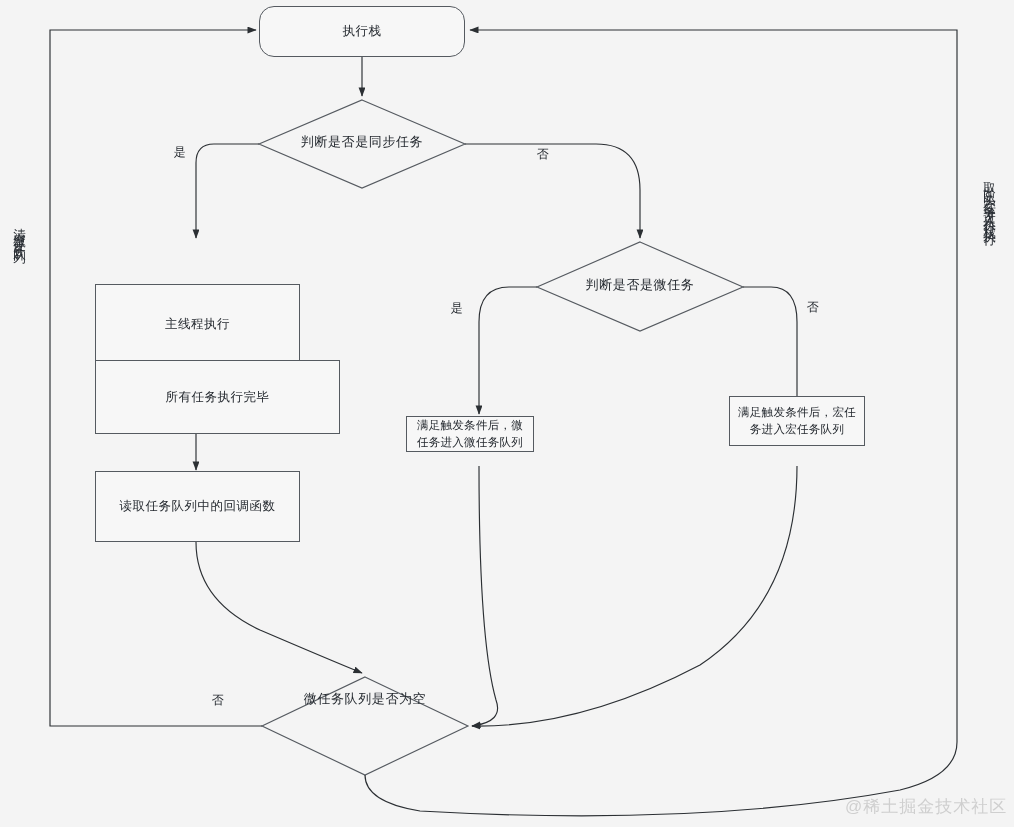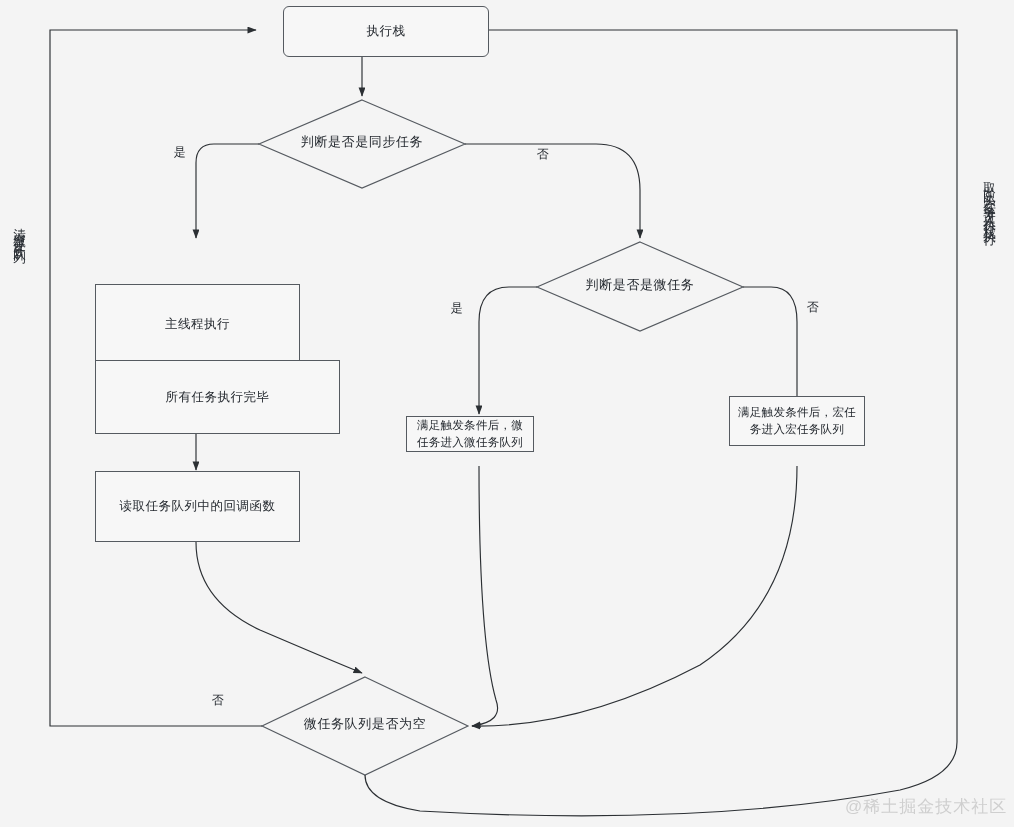--- a/index.html
+++ b/index.html
@@ -34,21 +34,21 @@
     display: flex;
     align-items: center;
     justify-content: center;
     text-align: center;
     color: #24292f;
     font-size: 12.5px;
     line-height: 1.45;
     letter-spacing: 0.5px;
     padding: 2px 6px;
   }
-  .node.rounded { border-radius: 6px; margin-left: 24px; }
+  .node.rounded { border-radius: 15px; }
   .node.small { font-size: 11.5px; letter-spacing: 0.3px; }
 
   .diamond-label {
     position: absolute;
     color: #24292f;
     font-size: 13px;
     letter-spacing: 0.6px;
     white-space: nowrap;
     transform: translate(-50%, -50%);
   }
@@ -149,21 +149,21 @@
   </div>
 
   <div class="diamond-label" style="left:362px; top:142px;">
     <span>判断是否是同步任务</span>
   </div>
 
   <div class="diamond-label" style="left:640px; top:285px;">
     <span>判断是否是微任务</span>
   </div>
 
-  <div class="diamond-label" style="left:365px; top:724px;text-align:center;">
+  <div class="diamond-label" style="left:365px; top:699px;text-align:center;">
     <span>微任务队列是否为空</span>
   </div>
 
   <div class="edge-label" style="left:180px; top:152px;">是</div>
   <div class="edge-label" style="left:543px; top:154px;">否</div>
   <div class="edge-label" style="left:457px; top:308px;">是</div>
   <div class="edge-label" style="left:813px; top:307px;">否</div>
   <div class="edge-label" style="left:218px; top:700px;">否</div>
 
   <div class="vlabel" style="left:13px; top:218px;">清空微任务队列</div>

